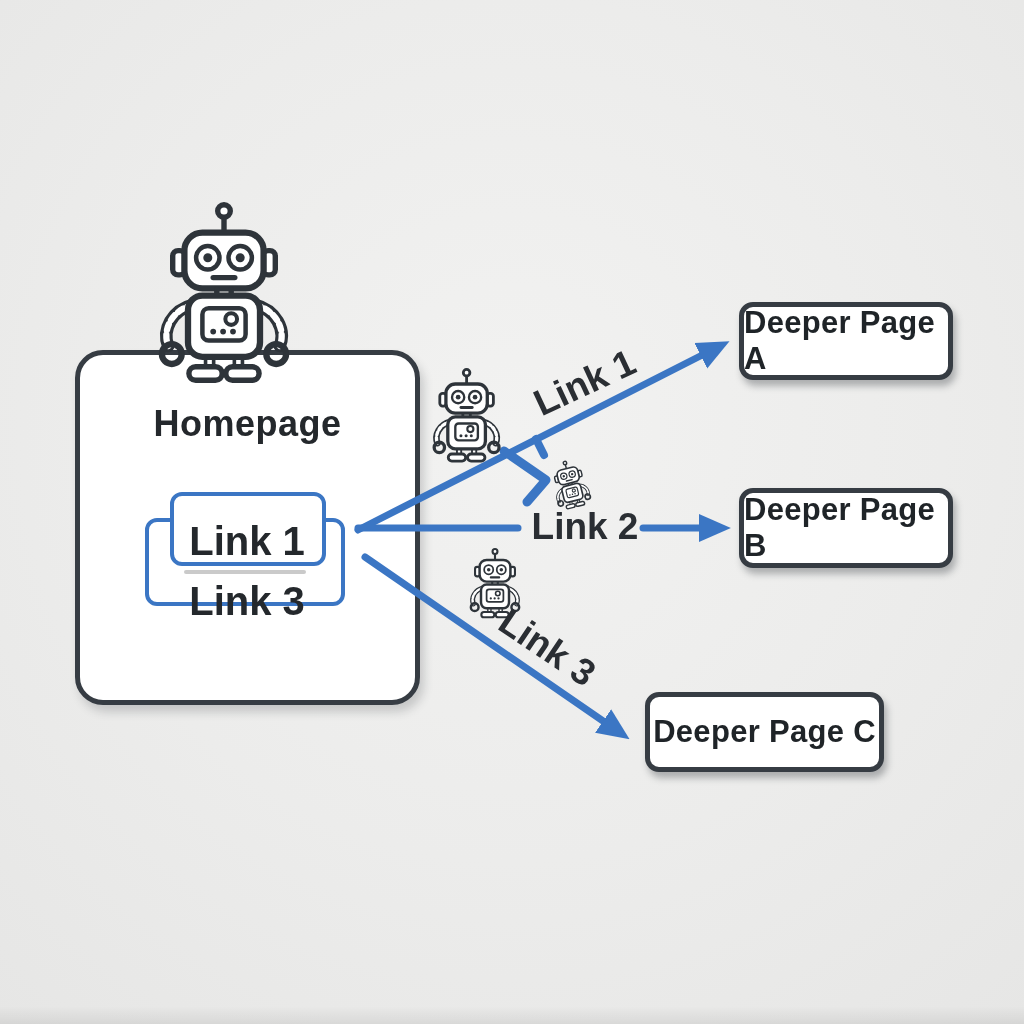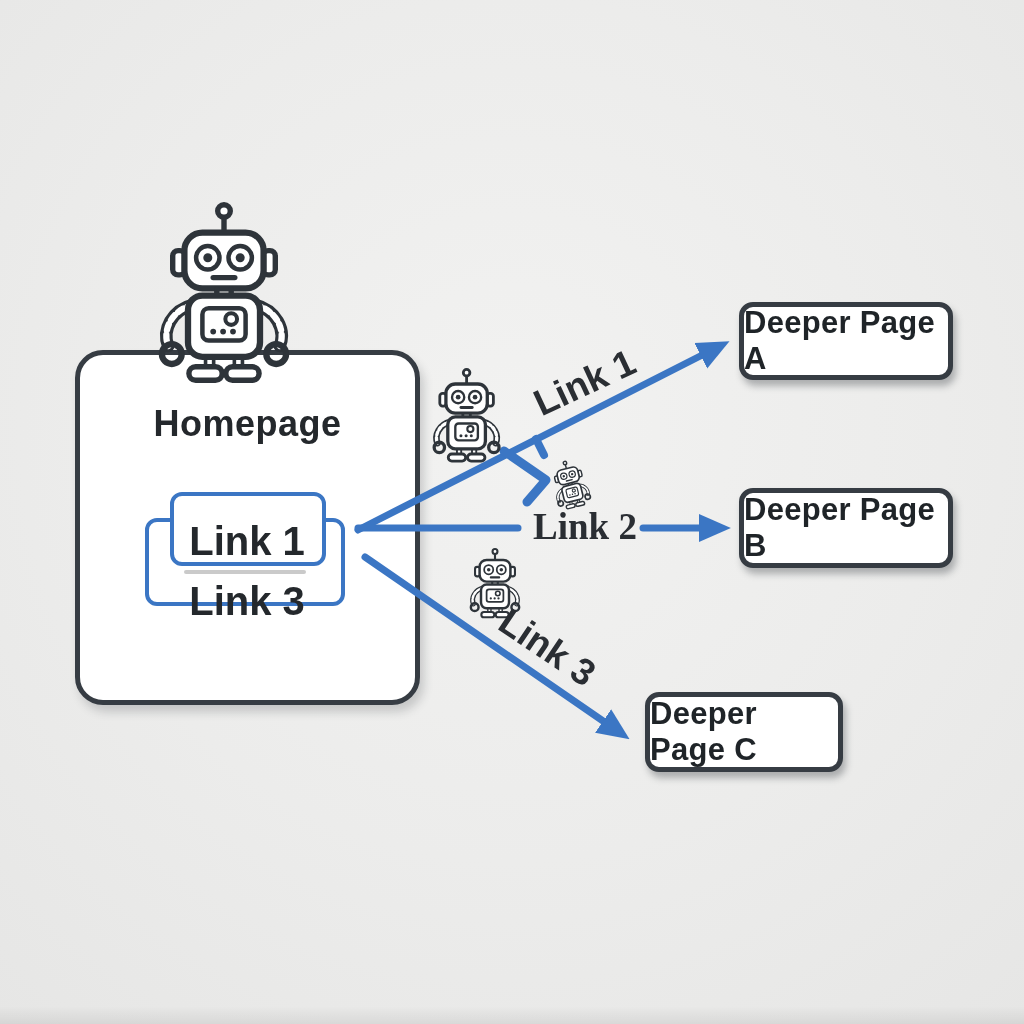--- a/index.html
+++ b/index.html
@@ -55,32 +55,32 @@
   .page-box{
     position:absolute;box-sizing:border-box;background:#ffffff;
     border:5px solid #363c43;border-radius:14px;
     display:flex;align-items:center;justify-content:center;
     font-size:31px;font-weight:700;color:#1f2428;
     box-shadow:3px 6px 7px rgba(50,55,60,0.35);
     z-index:1;letter-spacing:0.3px;
   }
   .page-a{left:739px;top:302px;width:214px;height:78px;}
   .page-b{left:739px;top:488px;width:214px;height:80px;}
-  .page-c{left:645px;top:692px;width:198px;height:80px;}
+  .page-c{left:645px;top:692px;width:239px;height:80px;}
 
   
   #overlay{position:absolute;left:0;top:0;width:1024px;height:1024px;z-index:4;pointer-events:none;}
 
   
   .arrow-label{
     position:absolute;width:160px;text-align:center;
     font-size:37px;font-weight:700;color:#2a2e33;z-index:5;line-height:48px;
   }
   .label-1{left:505px;top:359px;transform:rotate(-25deg);}
-  .label-2{left:505px;top:503px;font-family:Liberation Serif, serif;}
+  .label-2{left:505px;top:503px;}
   .label-3{left:467px;top:624px;transform:rotate(34deg);}
 </style>
 </head>
 <body>
 
 <div id="canvas">
 
   <div class="homepage-box"></div>
   <div class="homepage-title">Homepage</div>
 

